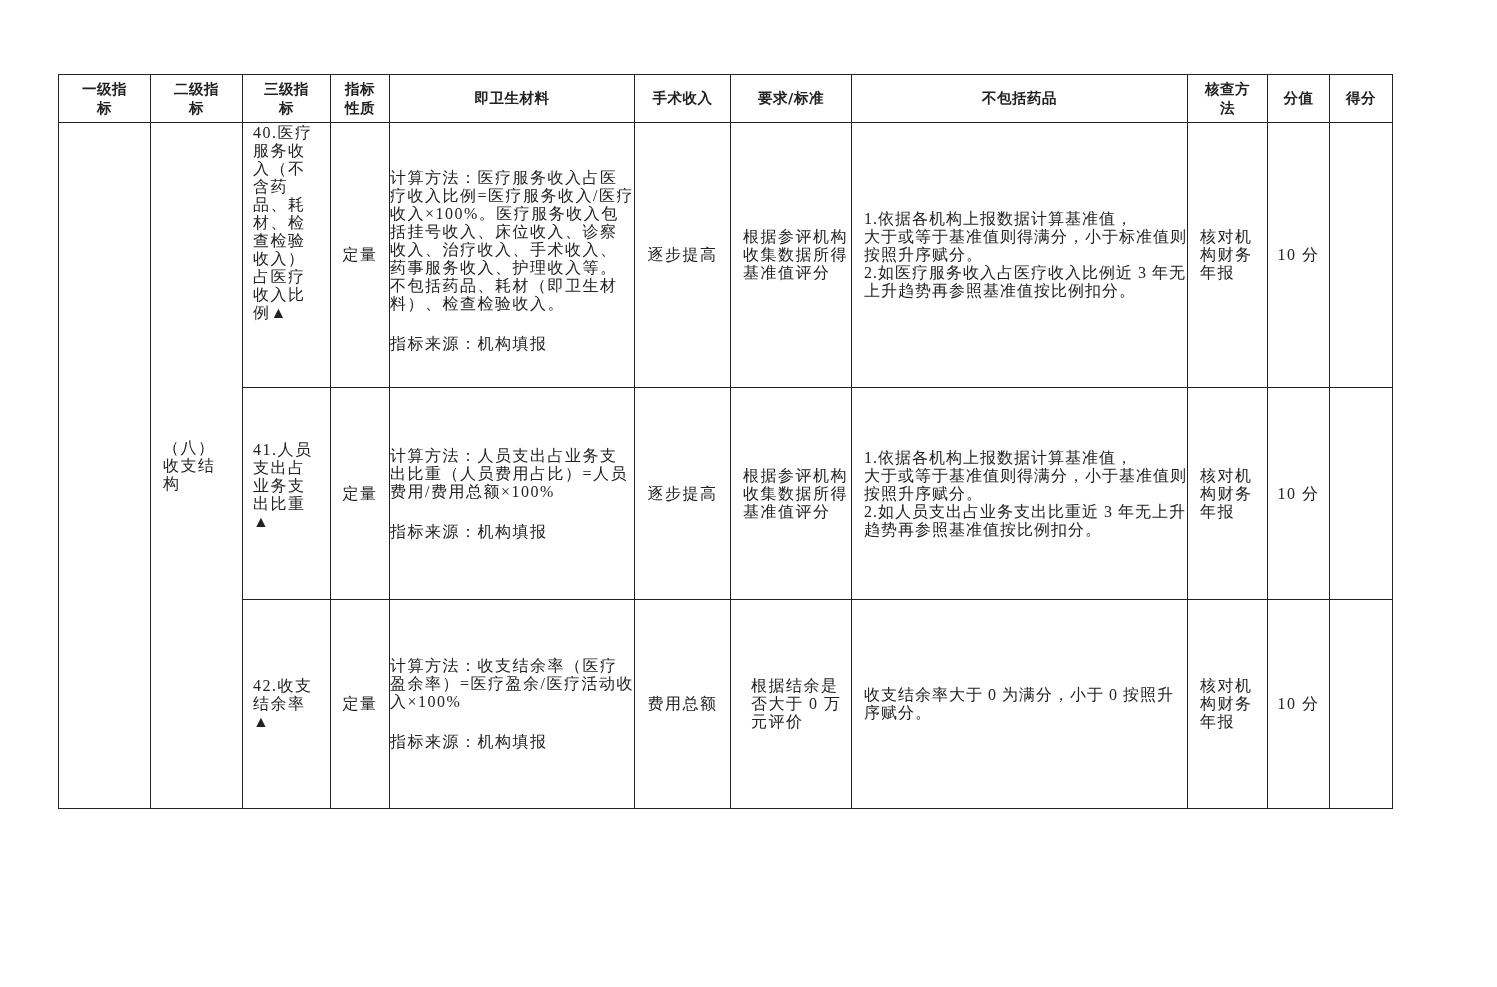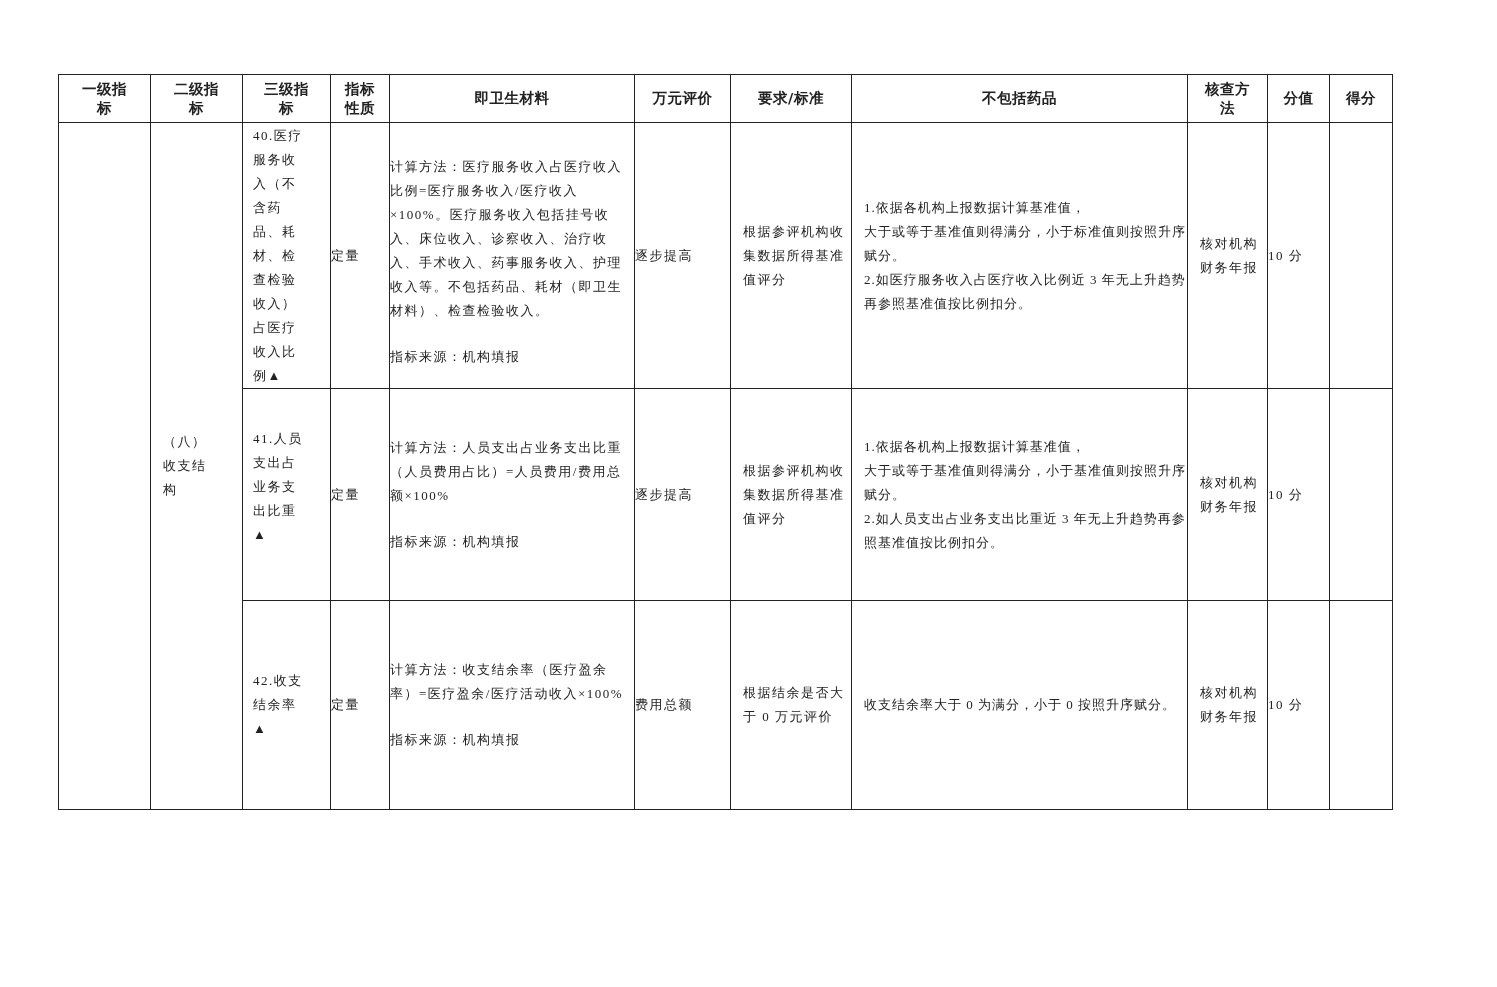--- a/index.html
+++ b/index.html
@@ -7,31 +7,31 @@
          font-family: "Liberation Serif", "DejaVu Serif", serif; color: #222; }
   table.eval {
     position: absolute; left: 58px; top: 74px;
     border-collapse: collapse; table-layout: fixed;
     width: 1334px;
   }
   table.eval td, table.eval th {
     border: 1.5px solid #222;
     padding: 0;
     vertical-align: middle;
-    font-size: 13px;
-    line-height: 24px;
+    font-size: 16px;
+    line-height: 18px;
     letter-spacing: 1.5px;
   }
   table.eval th {
     font-family: "DejaVu Sans", "Liberation Sans", sans-serif;
     font-weight: bold; font-size: 14.5px; line-height: 19px;
     text-align: center; height: 47px; letter-spacing: 0.5px;
   }
   .pad { padding: 0 10px 0 10px; }
-  .c { text-align: left; }
+  .c { text-align: center; }
   .l { text-align: left; }
   .pre { white-space: pre-line; margin-left: 12px; }
   .top-align { vertical-align: top !important; }
   .blank { display:block; height: 22px; }
 </style>
 </head>
 <body>
 
 <table class="eval">
   <colgroup>
@@ -51,21 +51,21 @@
     <tr>
       <th class="pre">一级指
 标</th>
       <th class="pre">二级指
 标</th>
       <th class="pre">三级指
 标</th>
       <th class="pre">指标
 性质</th>
       <th>即卫生材料</th>
-      <th>万元评价</th>
+      <th>手术收入</th>
       <th>要求/标准</th>
       <th>不包括药品</th>
       <th class="pre">核查方
 法</th>
       <th>分值</th>
       <th>得分</th>
     </tr>
   </thead>
   <tbody>
 
@@ -127,20 +127,20 @@
       <td class="l pre" style="padding:0 4px 0 10px">42.收支
 结余率
 ▲</td>
       <td class="c">定量</td>
       <td class="pad l">
         <span>计算方法：收支结余率（医疗盈余率）=医疗盈余/医疗活动收入×100%</span>
         <span class="blank"></span>
         <span>指标来源：机构填报</span>
       </td>
       <td class="c">费用总额</td>
-      <td class="pad l" style="padding-left:12px">根据结余是否大于 0 万元评价</td>
+      <td class="pad l" style="padding-left:20px">根据结余是否大于 0 万元评价</td>
       <td class="pad l" style="padding-left:12px;letter-spacing:1px">收支结余率大于 0 为满分，小于 0 按照升序赋分。</td>
       <td class="pad l" style="padding-left:12px">核对机构财务年报</td>
       <td class="c">10 分</td>
       <td></td>
     </tr>
   </tbody>
 </table>
 
 </body></html>

